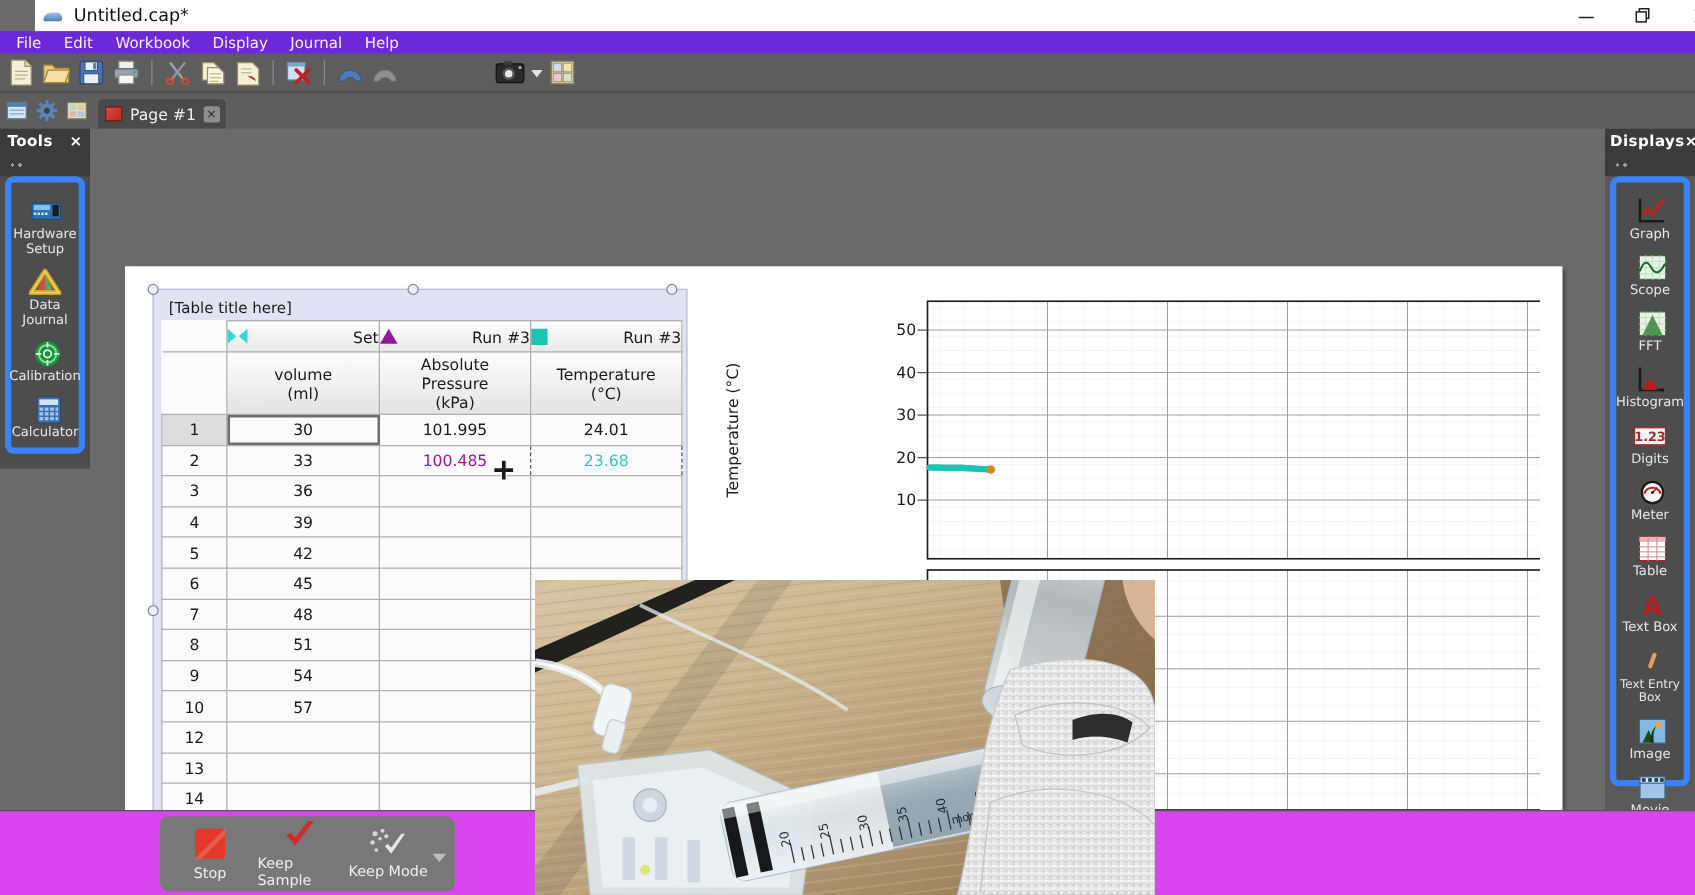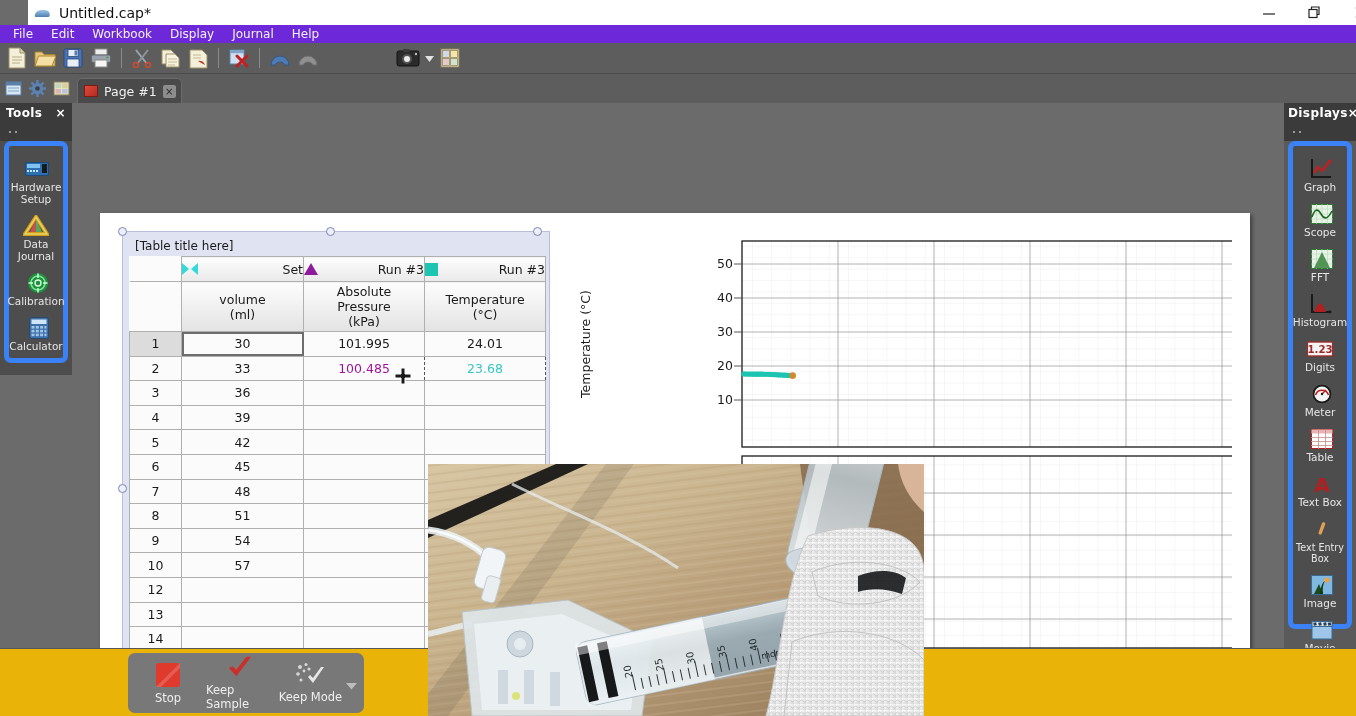--- a/index.html
+++ b/index.html
@@ -145,21 +145,21 @@
      content:"";position:absolute;top:0;border-top:6px solid transparent;border-bottom:6px solid transparent;}
   .bowtie:before{ left:0;border-left:7px solid #34d9d9;}
   .bowtie:after{ right:0;border-right:7px solid #34d9d9;}
   
   .graphobj{ position:absolute; background:#ffffff; }
   .axlabel{ font-size:12.5px; fill:#1a1a1a; font-family:"DejaVu Sans", sans-serif;}
   .ticklbl{ font-size:12.5px; fill:#1a1a1a; font-family:"DejaVu Sans", sans-serif;}
   
   
   .ctrlbar{
-    position:absolute; left:0; top:648px; width:1356px; height:68px; background:#eab308;
+    position:absolute; left:0; top:648px; width:1356px; height:68px; background:#d946ef;
     border-top:1px solid #565656;
   }
   .ctrl-group{
     position:absolute; left:128px; top:4px; height:60px; background:#787878;
     border-radius:7px; display:flex; align-items:center; padding:0 6px; gap:4px;
   }
   .cbtn{
     width:68px;height:56px;display:flex;flex-direction:column;align-items:center;
     justify-content:center;gap:2px;color:#efefef;font-size:11.5px;border-radius:4px;
   }

